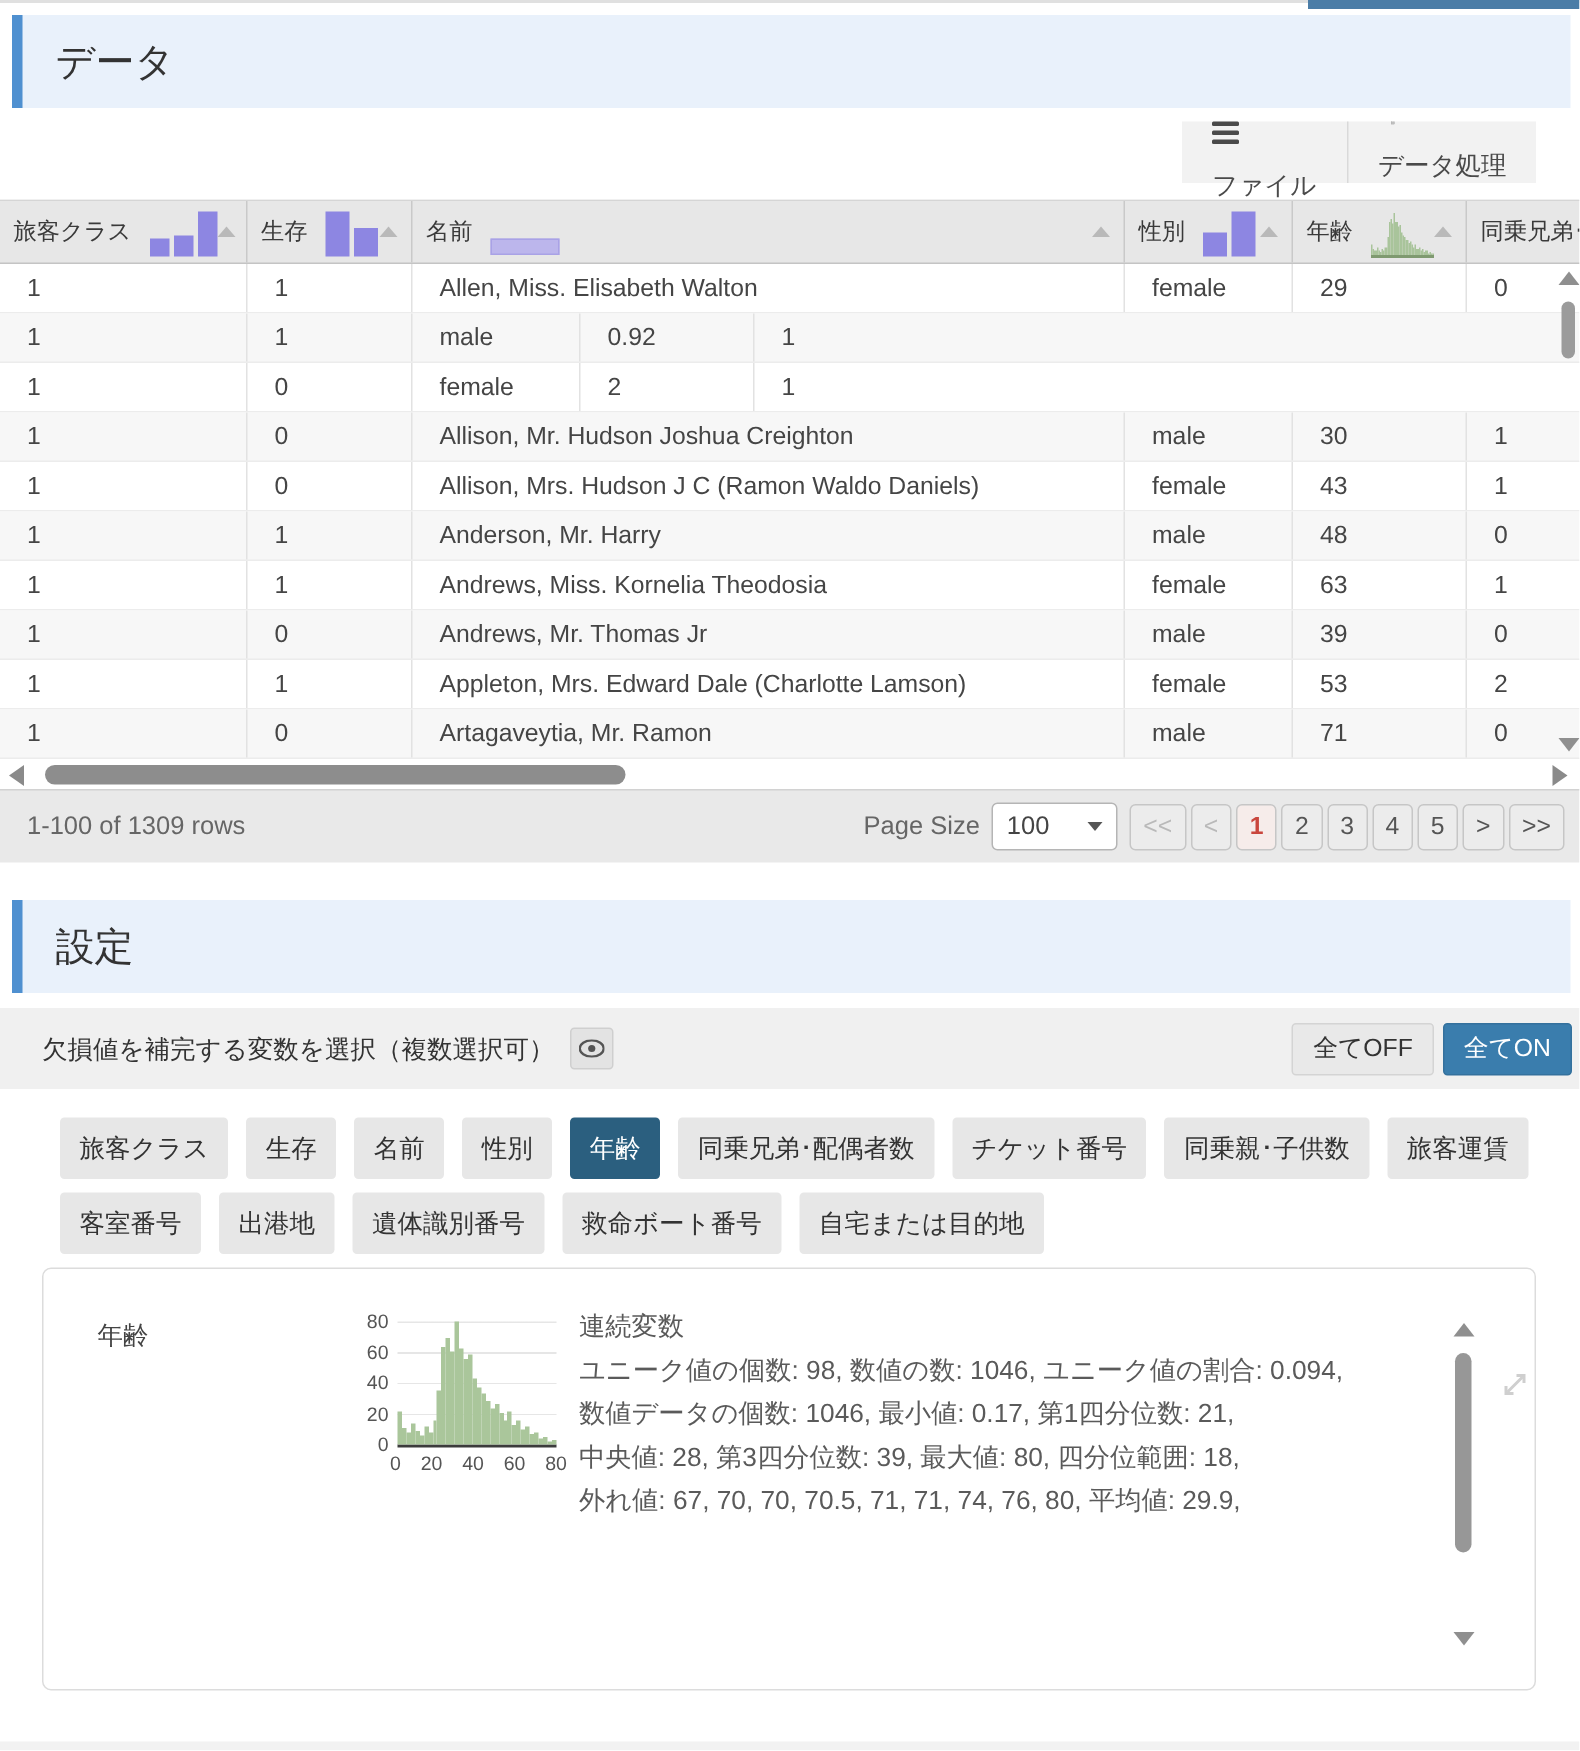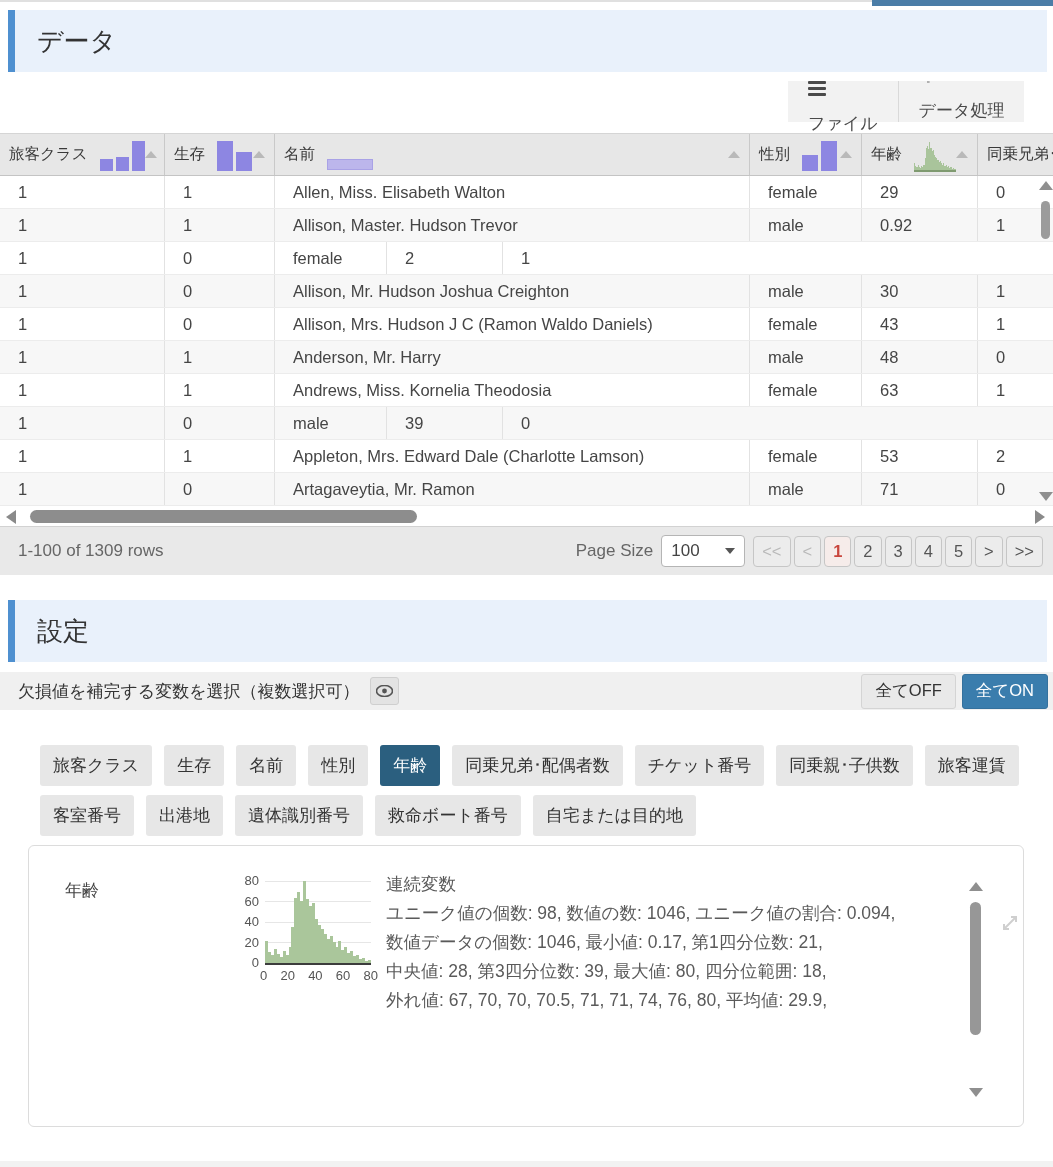--- a/index.html
+++ b/index.html
@@ -55,21 +55,21 @@
   
   .tfooter{position:absolute;top:526px;left:0;width:1053px;height:49px;background:#e9e9e9;border-top:1px solid #d2d2d2;box-sizing:border-box;display:flex;align-items:center;padding:0 10px 0 18px;font-size:17px;color:#666;}
   .pager{margin-left:auto;display:flex;align-items:center;gap:8px;}
   .psel{width:84px;height:32px;background:#fff;border:1px solid #b5b5b5;border-radius:4px;display:flex;align-items:center;padding:0 9px;box-sizing:border-box;color:#444;cursor:pointer;}
   .psel .chev{margin-left:auto;width:0;height:0;border-left:5px solid transparent;border-right:5px solid transparent;border-top:6px solid #555;}
   .pbtns{display:flex;gap:3px;align-items:center;}
   .pbtn{min-width:27px;height:31px;box-sizing:border-box;padding:0 8px;background:#ececec;border:1px solid #c6c6c6;border-radius:4px;display:flex;align-items:center;justify-content:center;font-size:16.5px;color:#555;cursor:pointer;}
   .pbtn.disabled{color:#b9b9b9;}
   .pbtn.active{color:#c9463d;background:#f6ecea;font-weight:bold;}
   
-  .prompt-bar{position:absolute;top:672px;left:0;width:1053px;height:38px;background:#f0f0f0;display:flex;align-items:center;padding:0 5px 0 18px;box-sizing:border-box;font-size:17px;color:#333;}
+  .prompt-bar{position:absolute;top:672px;left:0;width:1053px;height:54px;background:#f0f0f0;display:flex;align-items:center;padding:0 5px 0 28px;box-sizing:border-box;font-size:17px;color:#333;}
   .eye-btn{margin-left:10px;width:27px;height:26px;background:#e3e3e3;border:1px solid #cfcfcf;border-radius:3px;display:flex;align-items:center;justify-content:center;cursor:pointer;}
   .bar-right{margin-left:auto;display:flex;gap:6px;align-items:center;}
   .btn-alloff{height:33px;padding:0 13px;background:#e9e9e9;border:1px solid #d4d4d4;border-radius:3px;font-size:16.5px;color:#333;display:flex;align-items:center;cursor:pointer;}
   .btn-allon{height:33px;padding:0 13px;background:#3a7dad;border:1px solid #34719d;border-radius:3px;font-size:16.5px;color:#fff;display:flex;align-items:center;cursor:pointer;}
   
   .vars{position:absolute;left:40px;display:flex;gap:12px;}
   .vars1{top:745px;}
   .vars2{top:795px;}
   .vchip{height:41px;padding:0 13px;background:#e7e7e7;border-radius:3px;font-size:17px;color:#333;display:flex;align-items:center;cursor:pointer;white-space:nowrap;}
   .vchip.selected{background:#2b5f7f;color:#fff;}
@@ -205,21 +205,20 @@
     <div class="td c0">1</div>
     <div class="td c1">1</div>
     <div class="td c2">Allen, Miss. Elisabeth Walton</div>
     <div class="td c3">female</div>
     <div class="td c4">29</div>
     <div class="td c5">0</div>
   </div>
   <div class="trow alt">
     <div class="td c0">1</div>
     <div class="td c1">1</div>
-    <div class="td c2">Allison, Master. Hudson Trevor</div>
     <div class="td c3">male</div>
     <div class="td c4">0.92</div>
     <div class="td c5">1</div>
   </div>
   <div class="trow">
     <div class="td c0">1</div>
     <div class="td c1">0</div>
     <div class="td c3">female</div>
     <div class="td c4">2</div>
     <div class="td c5">1</div>
@@ -252,20 +251,21 @@
     <div class="td c0">1</div>
     <div class="td c1">1</div>
     <div class="td c2">Andrews, Miss. Kornelia Theodosia</div>
     <div class="td c3">female</div>
     <div class="td c4">63</div>
     <div class="td c5">1</div>
   </div>
   <div class="trow alt">
     <div class="td c0">1</div>
     <div class="td c1">0</div>
+    <div class="td c2">Andrews, Mr. Thomas Jr</div>
     <div class="td c3">male</div>
     <div class="td c4">39</div>
     <div class="td c5">0</div>
   </div>
   <div class="trow">
     <div class="td c0">1</div>
     <div class="td c1">1</div>
     <div class="td c2">Appleton, Mrs. Edward Dale (Charlotte Lamson)</div>
     <div class="td c3">female</div>
     <div class="td c4">53</div>

